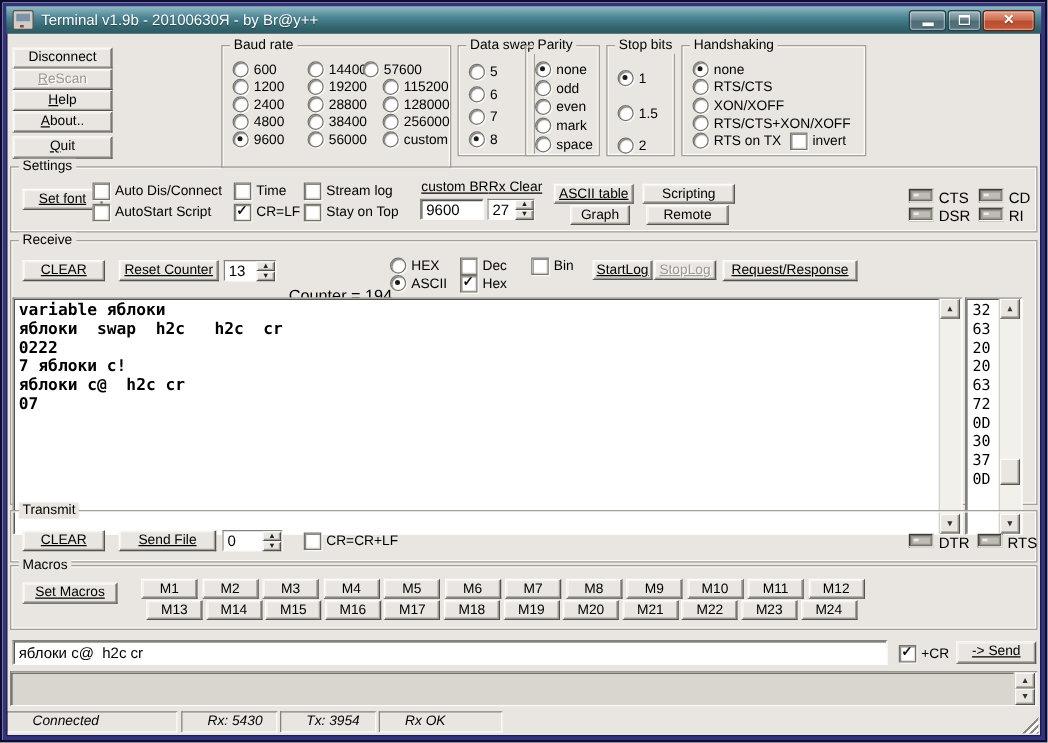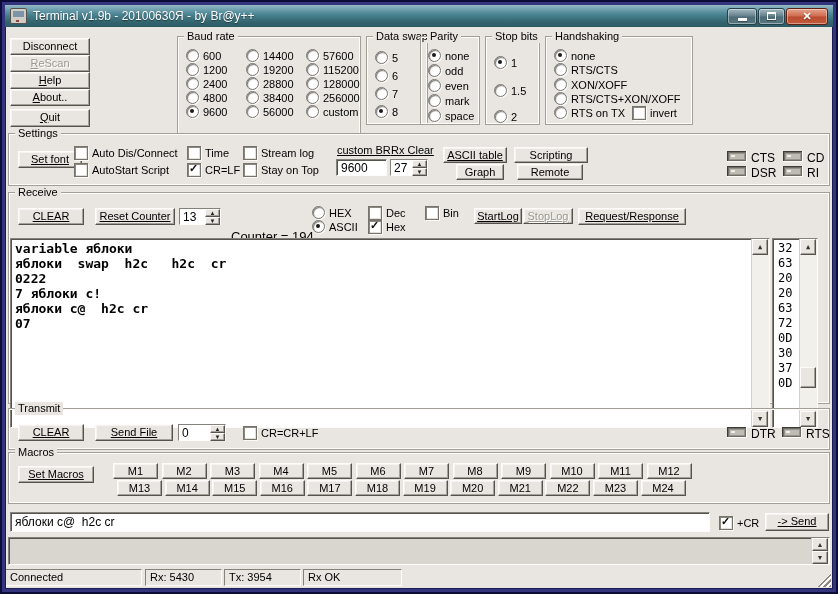--- a/index.html
+++ b/index.html
@@ -69,21 +69,21 @@
   .sarr.top{top:0;} .sarr.bot{bottom:0;}
   .sarr.short{height:13px;}
   .sthumb{position:absolute;left:0;width:16px;height:21px;box-sizing:border-box;background:#e9e6e1;
     border:1px solid;border-color:#fdfcfa #55534d #55534d #fdfcfa;box-shadow:inset -1px -1px 0 #a3a099;}
   
   .mrow{position:absolute;display:flex;}
   .mrow .btn{position:static;flex:none;}
   
   .statusbar{position:absolute;left:0;right:0;bottom:0;height:22px;}
   .sp{position:absolute;top:2px;height:17px;box-sizing:border-box;border:1px solid;border-color:#84827b #fdfcfa #fdfcfa #84827b;
-    padding:1px 4px;line-height:13px;white-space:nowrap;overflow:hidden;}
+    padding:1px 20px;line-height:13px;white-space:nowrap;overflow:hidden;font-style:italic;}
   .grip{position:absolute;right:2px;bottom:2px;width:14px;height:14px;
     background:repeating-linear-gradient(135deg,#fdfcfa 0 2px,#8d8a82 2px 4px);clip-path:polygon(100% 0,100% 100%,0 100%);}
 </style>
 </head>
 <body>
 
 <div class="window">
   <div class="titlebar">
     <div class="app-icon"></div>
     <div class="title-text">Terminal v1.9b - 20100630Я - by Br@y++</div>
@@ -144,21 +144,21 @@
           <span>28800</span>
         </div>
       <div class="row" style="left:68px;top:54px">
           <span class="radio"></span>
           <span>38400</span>
         </div>
       <div class="row" style="left:68px;top:68px">
           <span class="radio"></span>
           <span>56000</span>
         </div>
-      <div class="row" style="left:128px;top:12px">
+      <div class="row" style="left:112px;top:12px">
           <span class="radio"></span>
           <span>57600</span>
         </div>
       <div class="row" style="left:128px;top:26px">
           <span class="radio"></span>
           <span>115200</span>
         </div>
       <div class="row" style="left:128px;top:40px">
           <span class="radio"></span>
           <span>128000</span>

